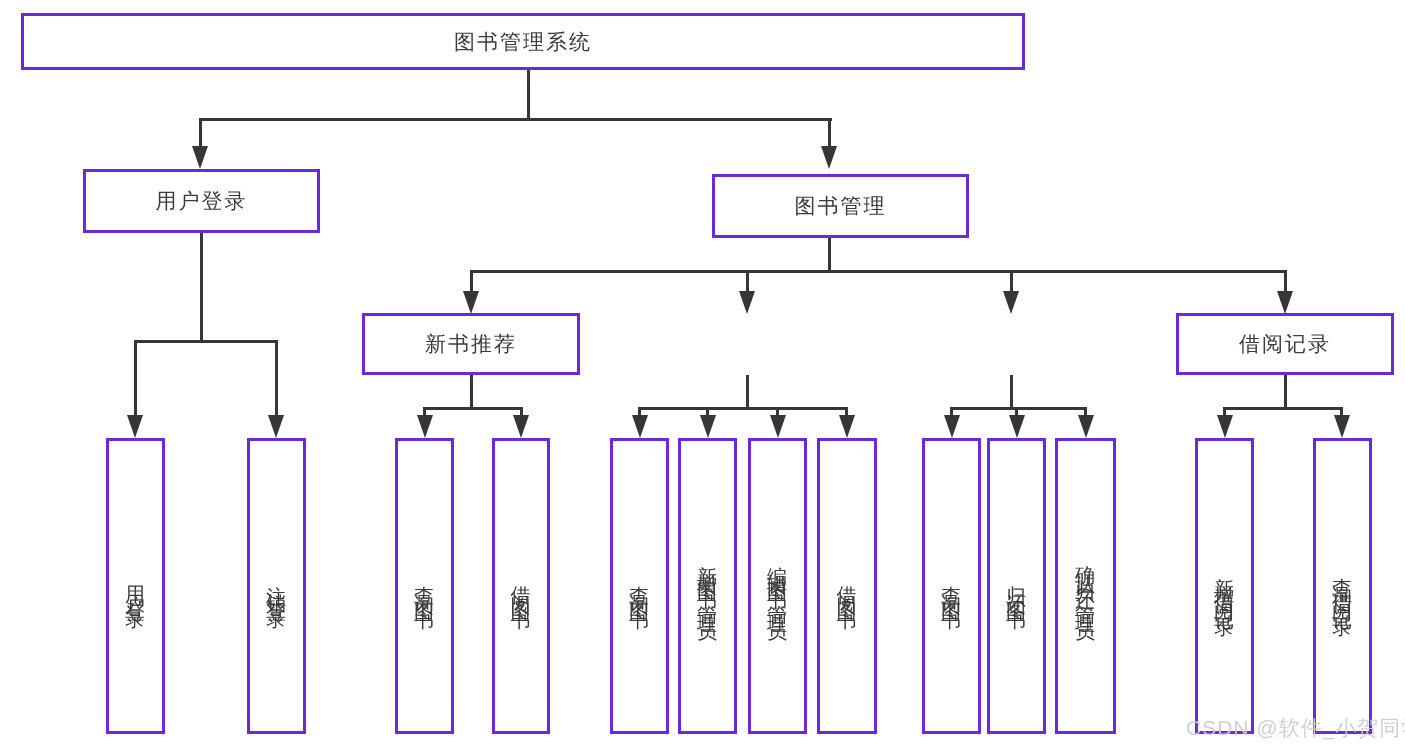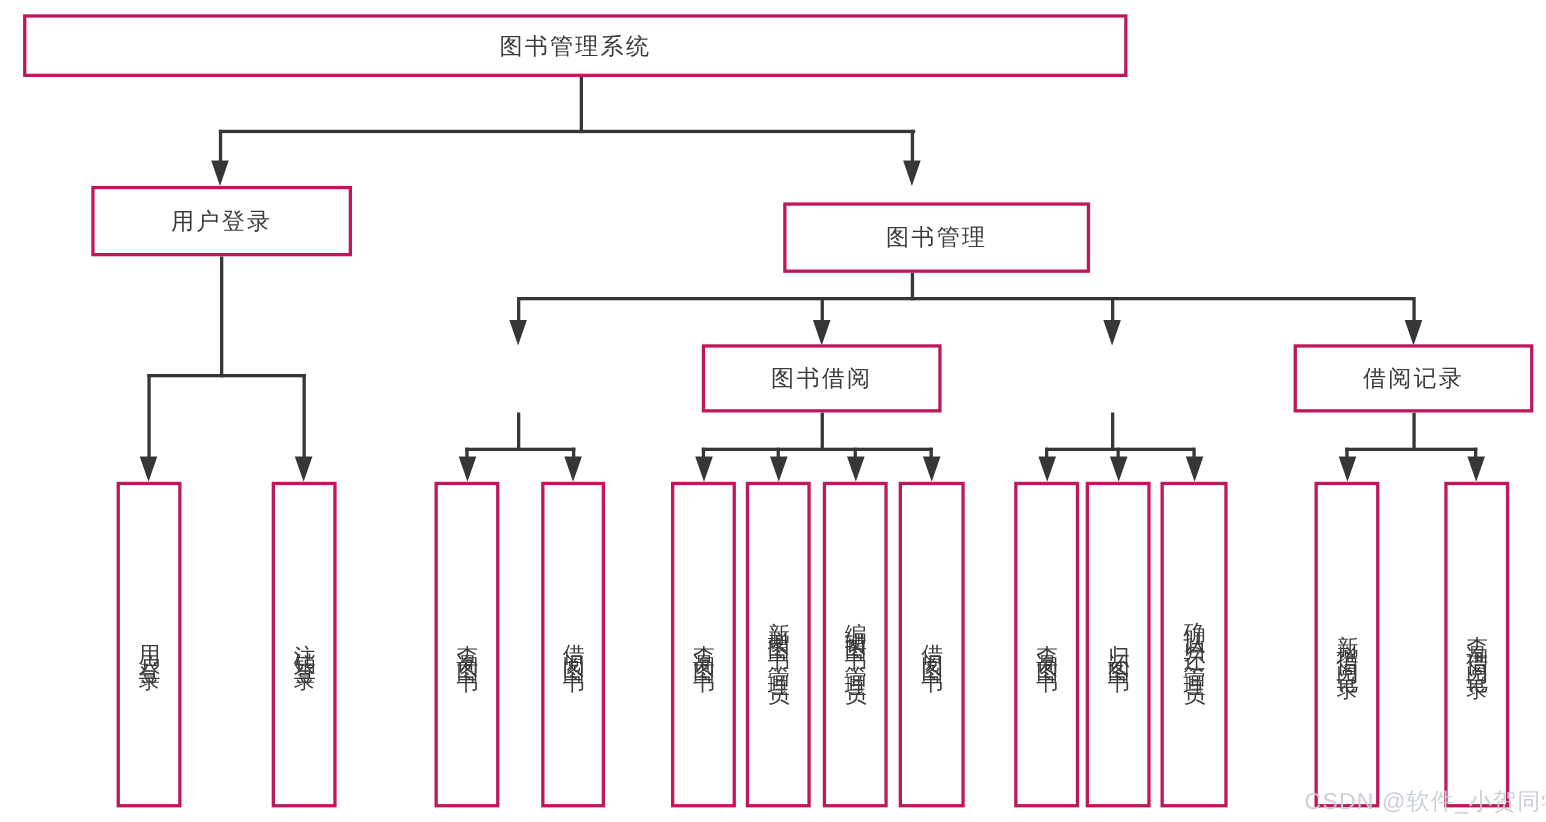--- a/index.html
+++ b/index.html
@@ -1,18 +1,18 @@
 <!DOCTYPE html>
 <html><head>
 <meta charset="utf-8">
 <style>
   html,body{margin:0;padding:0;background:#ffffff;}
   body{font-family:"Liberation Sans","DejaVu Sans",sans-serif;}
   .canvas{position:relative;width:1405px;height:747px;background:#ffffff;overflow:hidden;}
-  .box{position:absolute;box-sizing:border-box;border:3px solid #be185d;background:#ffffff;
+  .box{position:absolute;box-sizing:border-box;border:3px solid #6d28d9;background:#ffffff;
        display:flex;align-items:center;justify-content:center;color:#3b3b3b;}
   .hbox{font-size:21px;letter-spacing:2px;}
   .vbox{font-size:20px;}
   .vbox .vtext{writing-mode:vertical-rl;text-orientation:mixed;letter-spacing:8px;
        display:block;line-height:1.0;}
   .vl{position:absolute;width:3px;background:#363636;}
   .hl{position:absolute;height:3px;background:#363636;}
   .ar{position:absolute;width:0;height:0;border-left:8px solid transparent;
       border-right:8px solid transparent;border-top:23px solid #363636;}
   .watermark{position:absolute;left:1186px;top:714px;font-size:21px;letter-spacing:1px;
@@ -79,23 +79,23 @@
 
   <div class="hl" style="left:1223px;top:407px;width:120px"></div>
   <div class="vl" style="left:1223px;top:407px;height:10px"></div>
   <div class="ar" style="left:1217px;top:415px"></div>
   <div class="vl" style="left:1340px;top:407px;height:10px"></div>
   <div class="ar" style="left:1334px;top:415px"></div>
 
   <div class="box hbox" style="left:21px;top:13px;width:1004px;height:57px">图书管理系统</div>
 
   <div class="box hbox" style="left:83px;top:169px;width:237px;height:64px">用户登录</div>
-  <div class="box hbox" style="left:712px;top:184px;width:279px;height:64px">图书管理</div>
+  <div class="box hbox" style="left:712px;top:174px;width:257px;height:64px">图书管理</div>
 
-  <div class="box hbox" style="left:638px;top:313px;width:218px;height:62px">图书借阅</div>
+  <div class="box hbox" style="left:362px;top:313px;width:218px;height:62px">新书推荐</div>
   <div class="box hbox" style="left:1176px;top:313px;width:218px;height:62px">借阅记录</div>
 
   <div class="box vbox" style="left:106px;top:438px;width:59px;height:296px">
       <span class="vtext">用户登录</span>
     </div>
   <div class="box vbox" style="left:247px;top:438px;width:59px;height:296px">
       <span class="vtext">注销登录</span>
     </div>
 
   <div class="box vbox" style="left:395px;top:438px;width:59px;height:296px">

